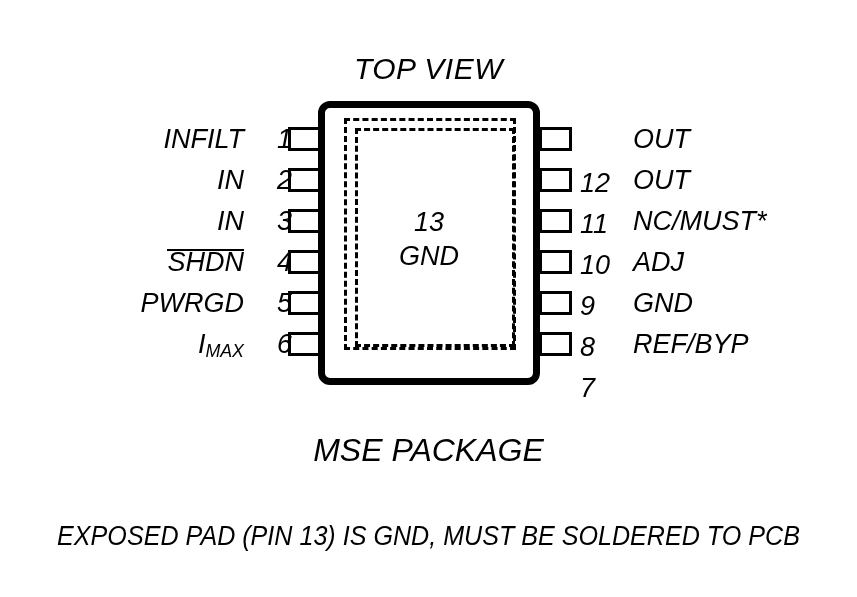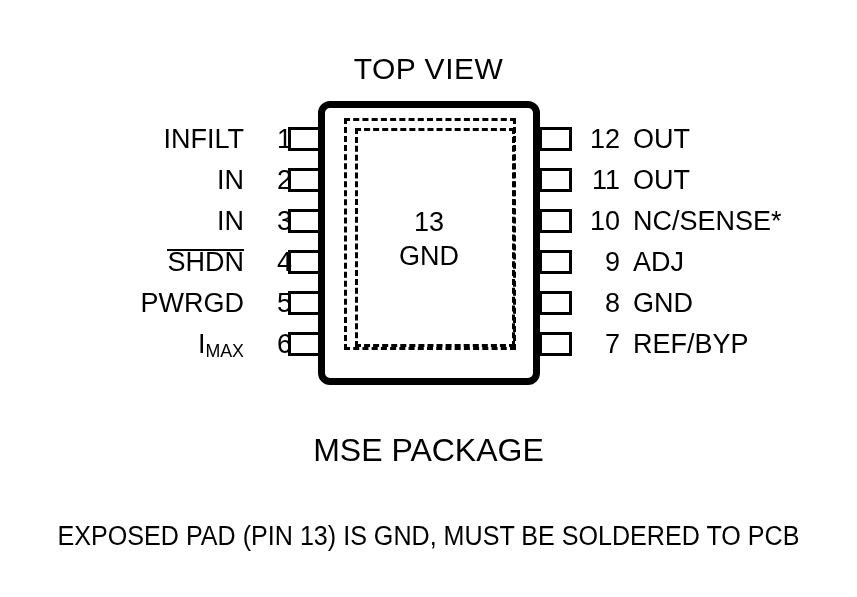--- a/index.html
+++ b/index.html
@@ -1,21 +1,21 @@
 <!DOCTYPE html>
 <html><head>
 <meta charset="utf-8">
 <style>
   html,body{margin:0;padding:0;}
   body{
     width:857px;height:597px;background:#ffffff;
     font-family:"Liberation Sans","DejaVu Sans",sans-serif;
     color:#000000;overflow:hidden;position:relative;
   }
-  #stage{position:absolute;left:0;top:0;width:857px;height:597px;}
+  #stage{position:absolute;left:0;top:0;width:857px;height:597px;font-style:italic;}
 
   .title{
     position:absolute;left:0;top:52px;width:857px;text-align:center;
     font-size:30px;letter-spacing:0.5px;
   }
 
   
   .body-outline{
     position:absolute;left:318px;top:101px;width:222px;height:284px;
     border:7px solid #000;border-radius:12px;background:#fff;
@@ -30,21 +30,21 @@
   .pin.left{left:288px;}
   .pin.right{left:539px;}
 
   
   .rowtext{
     position:absolute;height:24px;line-height:24px;font-size:27px;
     white-space:nowrap;
   }
   .lbl-left{right:613px;text-align:right;}
   .num-left{right:565px;width:40px;text-align:right;}
-  .num-right{left:580px;width:40px;text-align:right;}
+  .num-right{left:580px;width:40px;text-align:left;margin-top:44px;}
   .lbl-right{left:633px;text-align:left;}
 
   .ovl{position:relative;display:inline-block;}
   .ovl::before{
     content:"";position:absolute;left:0;right:0;top:-1px;
     border-top:2.5px solid #000;
   }
   sub{font-size:0.66em;vertical-align:-0.22em;}
 
   
@@ -117,21 +117,21 @@
     </div>
   <div id="right-pins">
       <div class="pin right" style="top: 127px;"></div>
       <div class="rowtext num-right" style="top: 127px;">12</div>
       <div class="rowtext lbl-right" style="top: 127px;">OUT</div>
       <div class="pin right" style="top: 168px;"></div>
       <div class="rowtext num-right" style="top: 168px;">11</div>
       <div class="rowtext lbl-right" style="top: 168px;">OUT</div>
       <div class="pin right" style="top: 209px;"></div>
       <div class="rowtext num-right" style="top: 209px;">10</div>
-      <div class="rowtext lbl-right" style="top: 209px;">NC/SENSE*</div>
+      <div class="rowtext lbl-right" style="top: 209px;">NC/MUST*</div>
       <div class="pin right" style="top: 250px;"></div>
       <div class="rowtext num-right" style="top: 250px;">9</div>
       <div class="rowtext lbl-right" style="top: 250px;">ADJ</div>
       <div class="pin right" style="top: 291px;"></div>
       <div class="rowtext num-right" style="top: 291px;">8</div>
       <div class="rowtext lbl-right" style="top: 291px;">GND</div>
       <div class="pin right" style="top: 332px;"></div>
       <div class="rowtext num-right" style="top: 332px;">7</div>
       <div class="rowtext lbl-right" style="top: 332px;">REF/BYP</div>
     </div>

